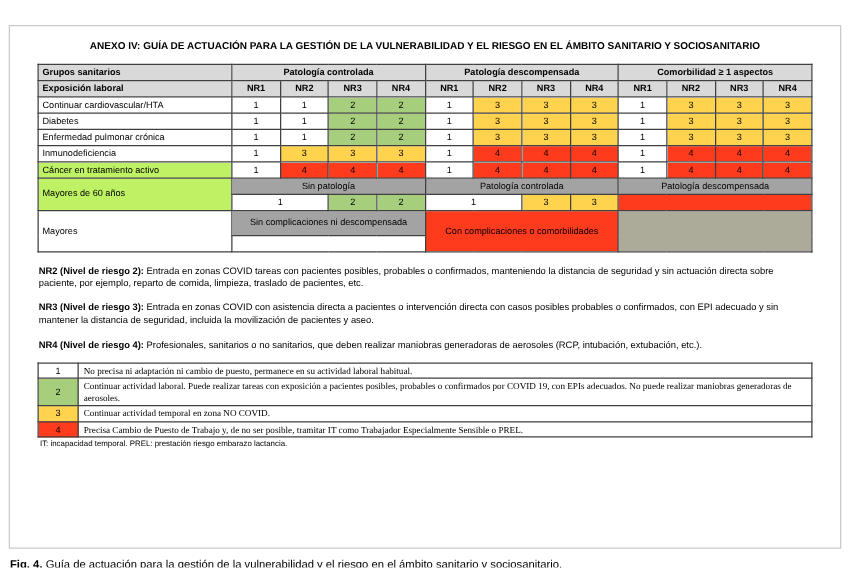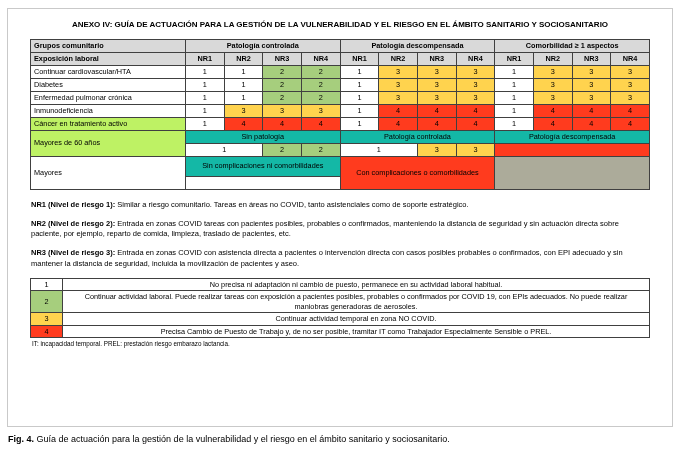--- a/index.html
+++ b/index.html
@@ -1,21 +1,21 @@
 <!DOCTYPE html>
 <html><head>
 <meta charset="utf-8">
 <style>
   * { margin:0; padding:0; box-sizing:border-box; }
   html,body { background:#ffffff; }
   body {
     width:680px; height:454px; overflow:hidden;
     font-family:"Liberation Sans", sans-serif; color:#000;
   }
-  .page { width:680px; height:454px; padding:8px 7px 0 7px; background:#fff; }
+  .page { width:680px; height:454px; padding:20px 7px 0 7px; background:#fff; }
   .figure-box {
     border:1px solid #c9c9c9; height:419px; padding:8px 22px 6px 22px; background:#fff;
   }
   .fig-title {
     text-align:center; font-weight:bold; font-size:8px; line-height:1.25;
     margin:3px 0 9px 0;
   }
   
   table.matrix {
     width:100%; border-collapse:collapse; table-layout:fixed;
@@ -23,40 +23,40 @@
   }
   .matrix col.c-label { width:155px; }
   .matrix th, .matrix td {
     border:1px solid #404040; text-align:center; vertical-align:middle;
     padding:1px 2px; height:13px; font-weight:normal; overflow:hidden;
   }
   .matrix th { font-weight:bold; }
   .lbl { text-align:left !important; padding-left:3px !important; }
   .hdr { background:#D9D9D9; font-weight:bold; }
   .shade { background:#bef264; }
-  .subhdr { font-weight:bold; background:#14b8a6; }
+  .subhdr { font-weight:bold; background:#a3a3a3; }
   .v1 { background:#ffffff; }
   .v2 { background:#A6CE7D; }
   .v3 { background:#FFD34E; }
   .v4 { background:#FF3B1E; }
   .khaki { background:#ACAB9A; }
   .rowtop td { height:20px; }
   
   .nr-defs { margin:10px 1px 9px 1px; font-size:7.5px; line-height:1.35; }
   .nr-defs p { margin-bottom:9px; }
   .b { font-weight:bold; }
   
   table.legend {
     width:100%; border-collapse:collapse; table-layout:fixed;
     font-size:7.3px; line-height:1.3;
   }
   .legend col.c-num { width:32px; }
   .legend td { border:1px solid #404040; padding:1px 4px; vertical-align:middle; }
   .legend td.num { text-align:center; padding:1px 2px; }
-  .legend td.txt { text-align:center; }
+  .legend td.txt { text-align:left;font-family:Liberation Serif, serif; }
   
   .footnote { font-size:6.3px; margin:2px 0 0 2px; color:#000; }
   .source-line { text-align:right; font-size:7.8px; margin-top:13px; padding-right:2px; }
   .source-line a { color:#1761c7; text-decoration:none; cursor:pointer; }
   .caption-wrap {
     padding:7px 1px 9px 1px; font-size:9px; line-height:1.3;
     border-bottom:1px solid #cfcfcf;
   }
   .cap-label { font-weight:bold; }
 </style>
@@ -79,21 +79,21 @@
           <col>
           <col>
           <col>
         <col>
           <col>
           <col>
           <col>
       </colgroup>
       <thead>
         <tr>
-          <th class="hdr lbl">Grupos comunitario</th>
+          <th class="hdr lbl">Grupos sanitarios</th>
           <th class="hdr" colspan="4">Patología controlada</th>
           <th class="hdr" colspan="4">Patología descompensada</th>
           <th class="hdr" colspan="4">Comorbilidad ≥ 1 aspectos</th>
         </tr>
         <tr>
           <th class="hdr lbl">Exposición laboral</th>
           <th class="hdr">NR1</th>
           <th class="hdr">NR2</th>
           <th class="hdr">NR3</th>
           <th class="hdr">NR4</th>
@@ -195,34 +195,34 @@
           <td class="v1" colspan="2">1</td>
           <td class="v2">2</td>
           <td class="v2">2</td>
           <td class="v1" colspan="2">1</td>
           <td class="v3">3</td>
           <td class="v3">3</td>
           <td class="v4" colspan="4"></td>
         </tr>
         <tr class="rowtop">
           <td class="lbl" rowspan="2">Mayores</td>
-          <td class="subhdr" colspan="4">Sin complicaciones ni comorbilidades</td>
+          <td class="subhdr" colspan="4">Sin complicaciones ni descompensada</td>
           <td class="subhdr v4" colspan="4" rowspan="2">Con complicaciones o comorbilidades</td>
           <td class="khaki" colspan="4" rowspan="2"></td>
         </tr>
         <tr>
           <td colspan="4"></td>
         </tr>
       </tbody>
     </table>
 
     <div class="nr-defs">
-      <p><span class="b">NR1 (Nivel de riesgo 1):</span> <span>Similar a riesgo comunitario. Tareas en áreas no COVID, tanto asistenciales como de soporte estratégico.</span></p>
       <p><span class="b">NR2 (Nivel de riesgo 2):</span> <span>Entrada en zonas COVID tareas con pacientes posibles, probables o confirmados, manteniendo la distancia de seguridad y sin actuación directa sobre paciente, por ejemplo, reparto de comida, limpieza, traslado de pacientes, etc.</span></p>
       <p><span class="b">NR3 (Nivel de riesgo 3):</span> <span>Entrada en zonas COVID con asistencia directa a pacientes o intervención directa con casos posibles probables o confirmados, con EPI adecuado y sin mantener la distancia de seguridad, incluida la movilización de pacientes y aseo.</span></p>
+      <p><span class="b">NR4 (Nivel de riesgo 4):</span> <span>Profesionales, sanitarios o no sanitarios, que deben realizar maniobras generadoras de aerosoles (RCP, intubación, extubación, etc.).</span></p>
     </div>
 
     <table class="legend">
       <colgroup>
           <col class="c-num">
           <col>
         </colgroup>
       <tbody>
         <tr>
           <td class="num v1">1</td>

